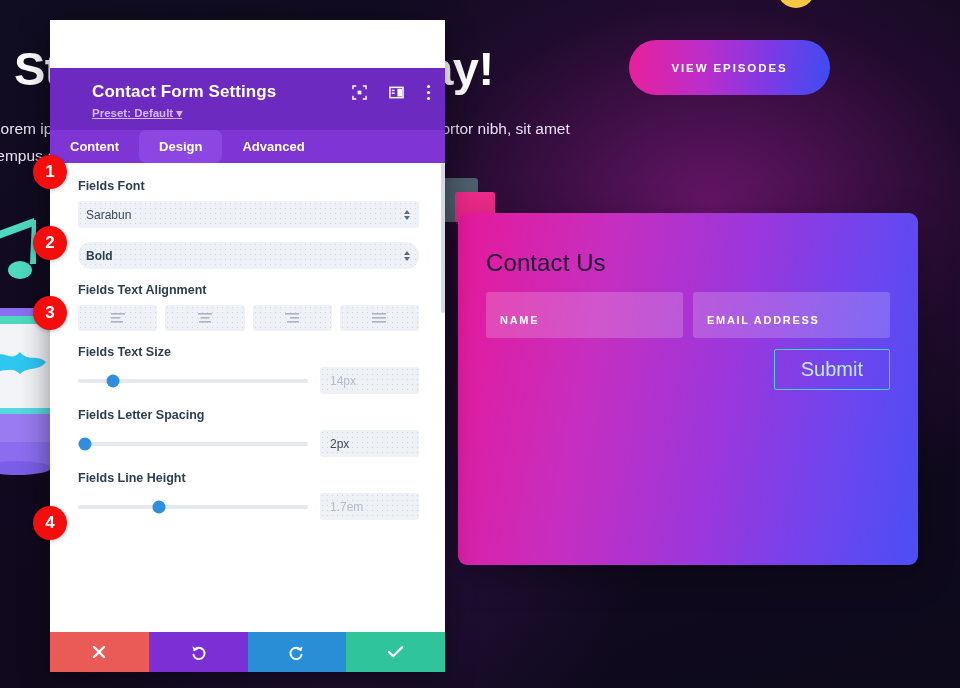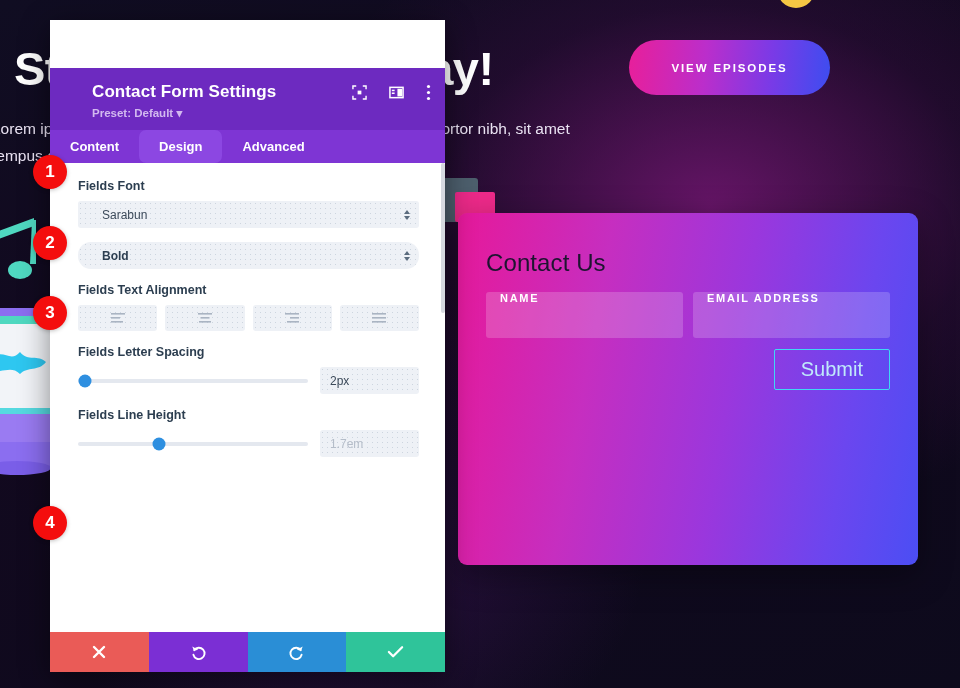--- a/index.html
+++ b/index.html
@@ -88,22 +88,22 @@
   }
   .contact-title {
     color: #1d1430; font-size: 24px; font-weight: 400;
     margin-bottom: 15px; letter-spacing: 0.1px;
   }
   .cf-row { display: flex; gap: 10px; margin-bottom: 11px; }
   .cf-field {
     background: rgba(255,255,255,0.19);
     border-radius: 3px;
     height: 46px;
-    display: flex; align-items: flex-start;
-    padding: 0 14px;
+    display: flex; align-items: flex-end;
+    padding: 12px 14px;
     color: #ffffff; font-size: 11px; font-weight: 700;
     letter-spacing: 1.7px;
     cursor: text;
   }
   .cf-field.half { flex: 1; }
   .cf-textarea {
     background: rgba(255,255,255,0.19);
     border-radius: 3px;
     height: 136px;
     padding: 16px 14px;
@@ -147,20 +147,21 @@
     margin-top: 48px;
   }
   .modal-title {
     color: #ffffff; font-size: 17px; font-weight: 700;
     letter-spacing: 0.1px;
   }
   .modal-preset {
     color: #d2b9ef; font-size: 11.5px; font-weight: 700;
     margin-top: 4px;
     cursor: pointer;
+    text-decoration: underline;
   }
   .hdr-icons {
     position: absolute; right: 14px; top: 16px;
     display: flex; align-items: center; gap: 22px;
   }
   .hdr-icon { cursor: pointer; display: flex; align-items: center; }
 
   .tabs {
     background: #7e35d4;
     display: flex;
@@ -208,21 +209,21 @@
   .dot-bg {
     background-color: #eef1f6;
     background-image: radial-gradient(rgba(180,190,205,0.55) 0.7px, transparent 0.8px);
     background-size: 5px 5px;
   }
 
   .select-box {
     height: 27px;
     border-radius: 3px;
     display: flex; align-items: center;
-    padding: 0 24px;
+    padding: 0 8px;
     font-size: 12px; color: #3c4a5a;
     position: relative;
     cursor: pointer;
   }
   .select-box.bold { font-weight: 700; color: #2c3e50; border-radius: 13px; }
   .sel-arrows {
     position: absolute; right: 9px; top: 50%;
     transform: translateY(-50%);
     display: flex; flex-direction: column; gap: 2px;
   }
@@ -434,20 +435,29 @@
           <div class="style-btn dot-bg wide">
             <svg width="16" height="12" viewBox="0 0 16 12">
               <rect x="1" y="1" width="14" height="1.6" fill="#aab4c2"></rect>
               <rect x="1" y="5" width="14" height="1.6" fill="#aab4c2"></rect>
               <rect x="1" y="9" width="14" height="1.6" fill="#aab4c2"></rect>
             </svg>
           </div>
         </div>
       </div>
 
+      <div class="field-group">
+        <div class="field-label">Fields Text Size</div>
+        <div class="slider-row">
+          <div class="slider">
+            <div class="knob" style="left:15%"></div>
+          </div>
+          <div class="slider-val dot-bg">14px</div>
+        </div>
+      </div>
 
       <div class="field-group">
         <div class="field-label">Fields Letter Spacing</div>
         <div class="slider-row">
           <div class="slider">
             <div class="knob" style="left:3%"></div>
           </div>
           <div class="slider-val dot-bg set">2px</div>
         </div>
       </div>

